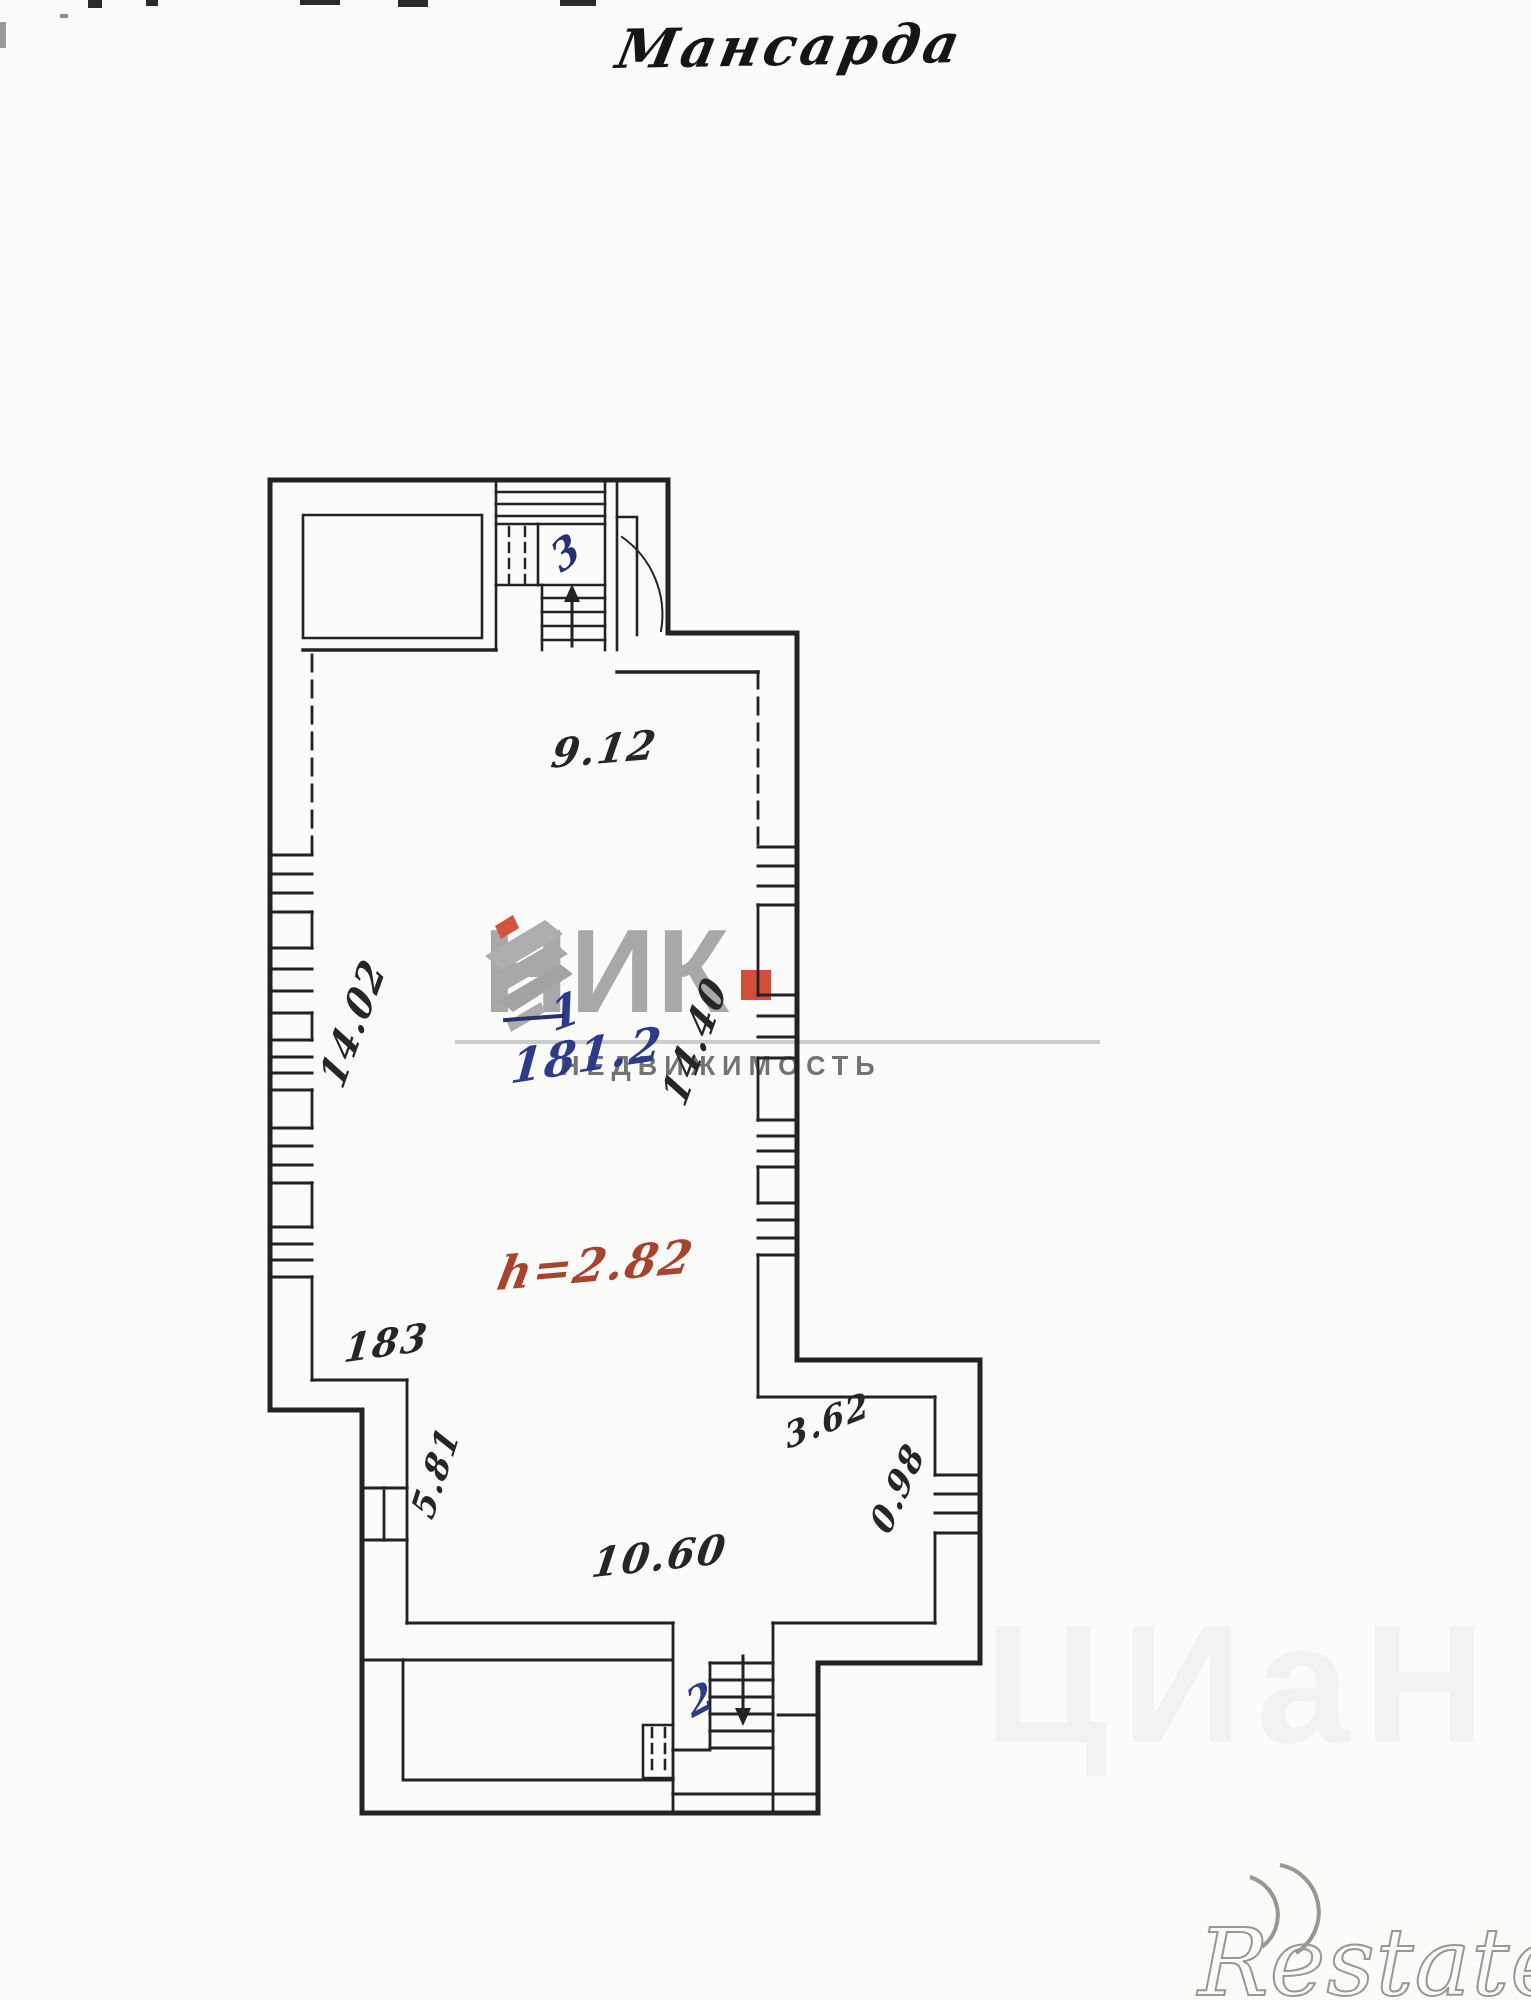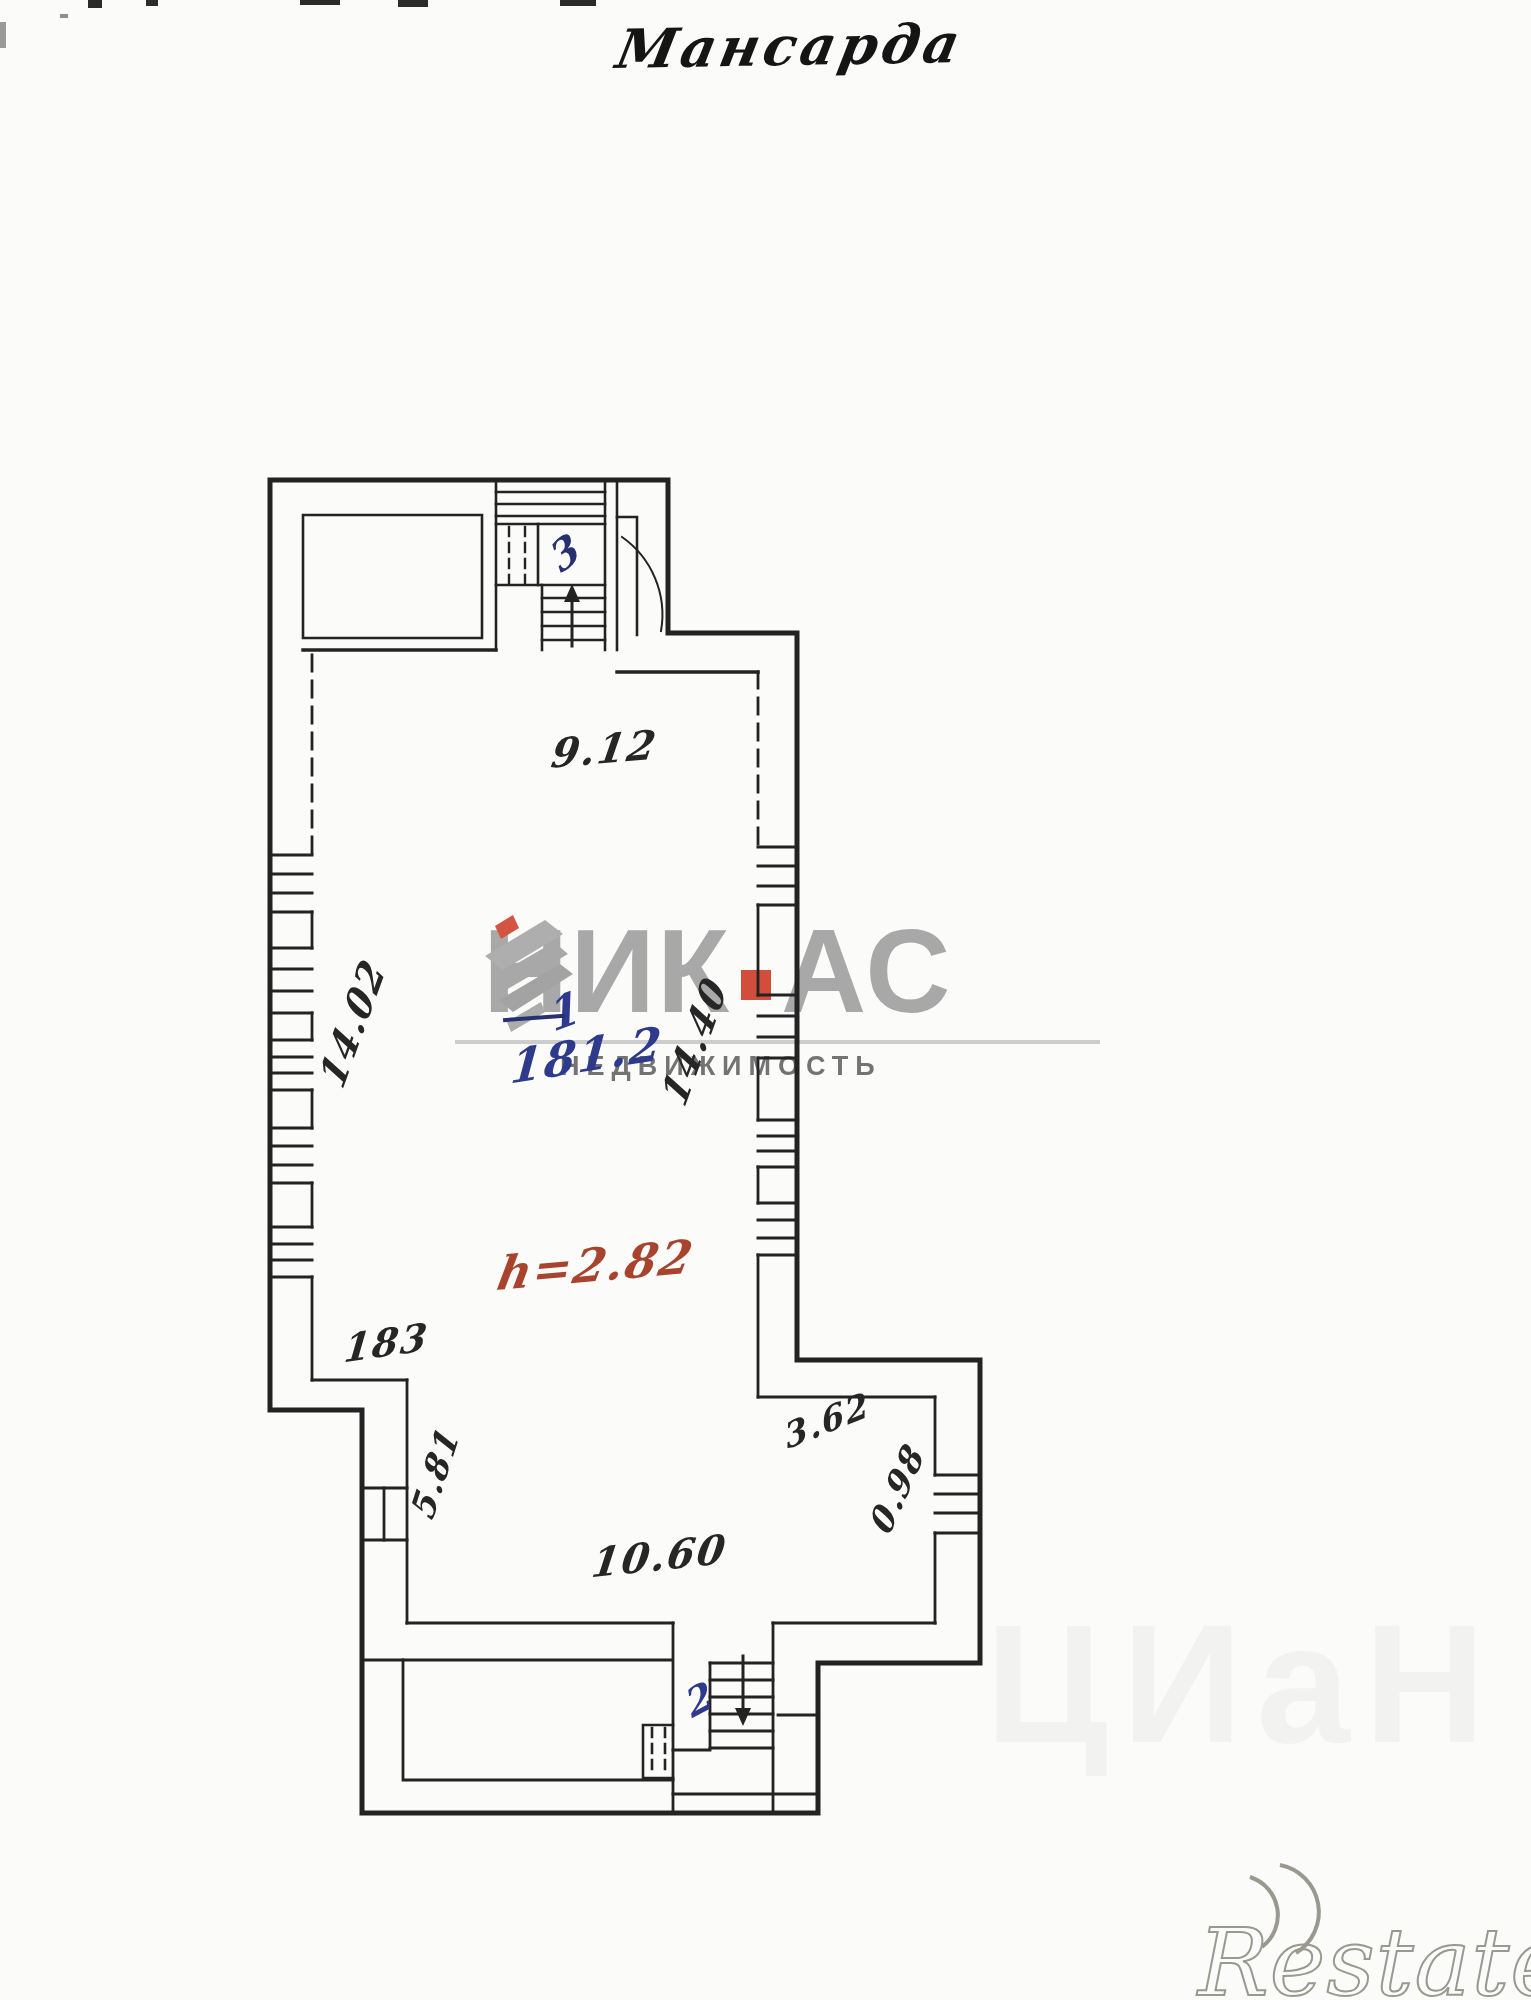--- a/index.html
+++ b/index.html
@@ -62,21 +62,20 @@
   <div class="logo">
     <svg width="92" height="122" viewBox="0 0 92 122">
       <polygon points="12,14 30,3 36,16 18,27" fill="#cf4632"></polygon>
       <polygon points="2,44 62,8 80,22 20,58" fill="#a8a8a8"></polygon>
       <polygon points="9,66 71,30 85,42 23,78" fill="#a2a2a2"></polygon>
       <polygon points="16,88 77,52 90,62 30,100" fill="#9c9c9c"></polygon>
       <polygon points="24,110 58,90 62,100 28,120" fill="#a6a6a6"></polygon>
     </svg>
     <span class="logo-text">НИК</span>
     <span class="logo-dot"></span>
-    <span class="logo-text">АС</span>
   </div>
   <div class="logo-rule"></div>
   <div class="logo-sub">НЕДВИЖИМОСТЬ</div>
 
   <svg width="1531" height="2000" viewBox="0 0 1531 2000">
     <g stroke="#232323" fill="none" stroke-linecap="square">
 
       <path d="M270,480 H668 V633 H797 V1360 H980 V1663 H818 V1813 H362 V1410 H270 Z" stroke-width="5"></path>
 
       <path d="M303,515 H482 V638 H303 Z" stroke-width="2.6"></path>

